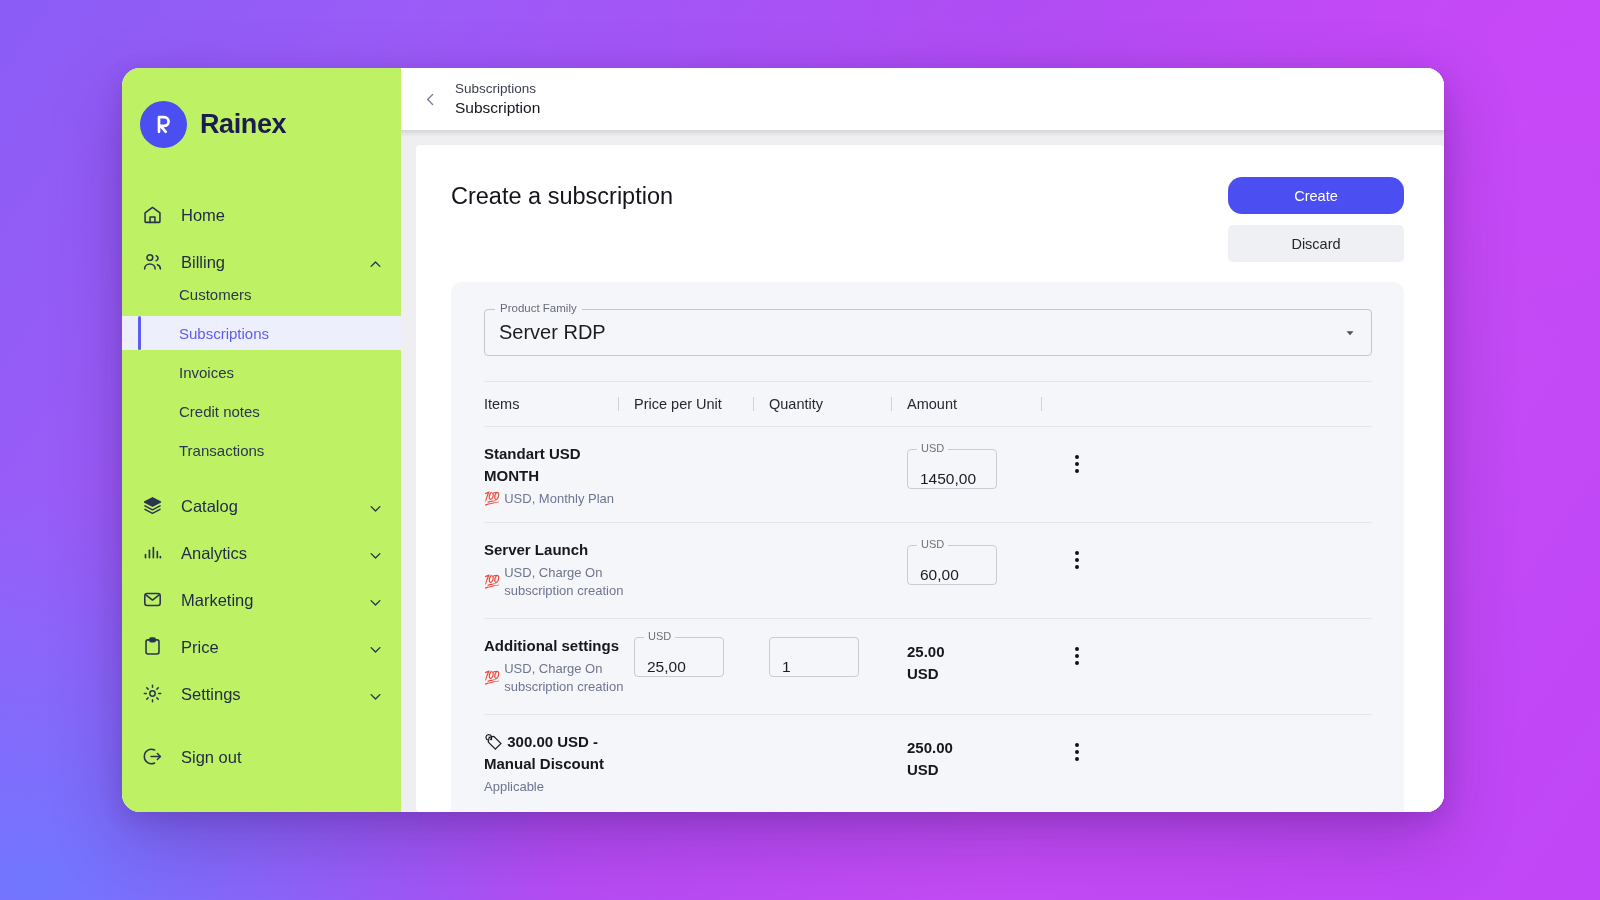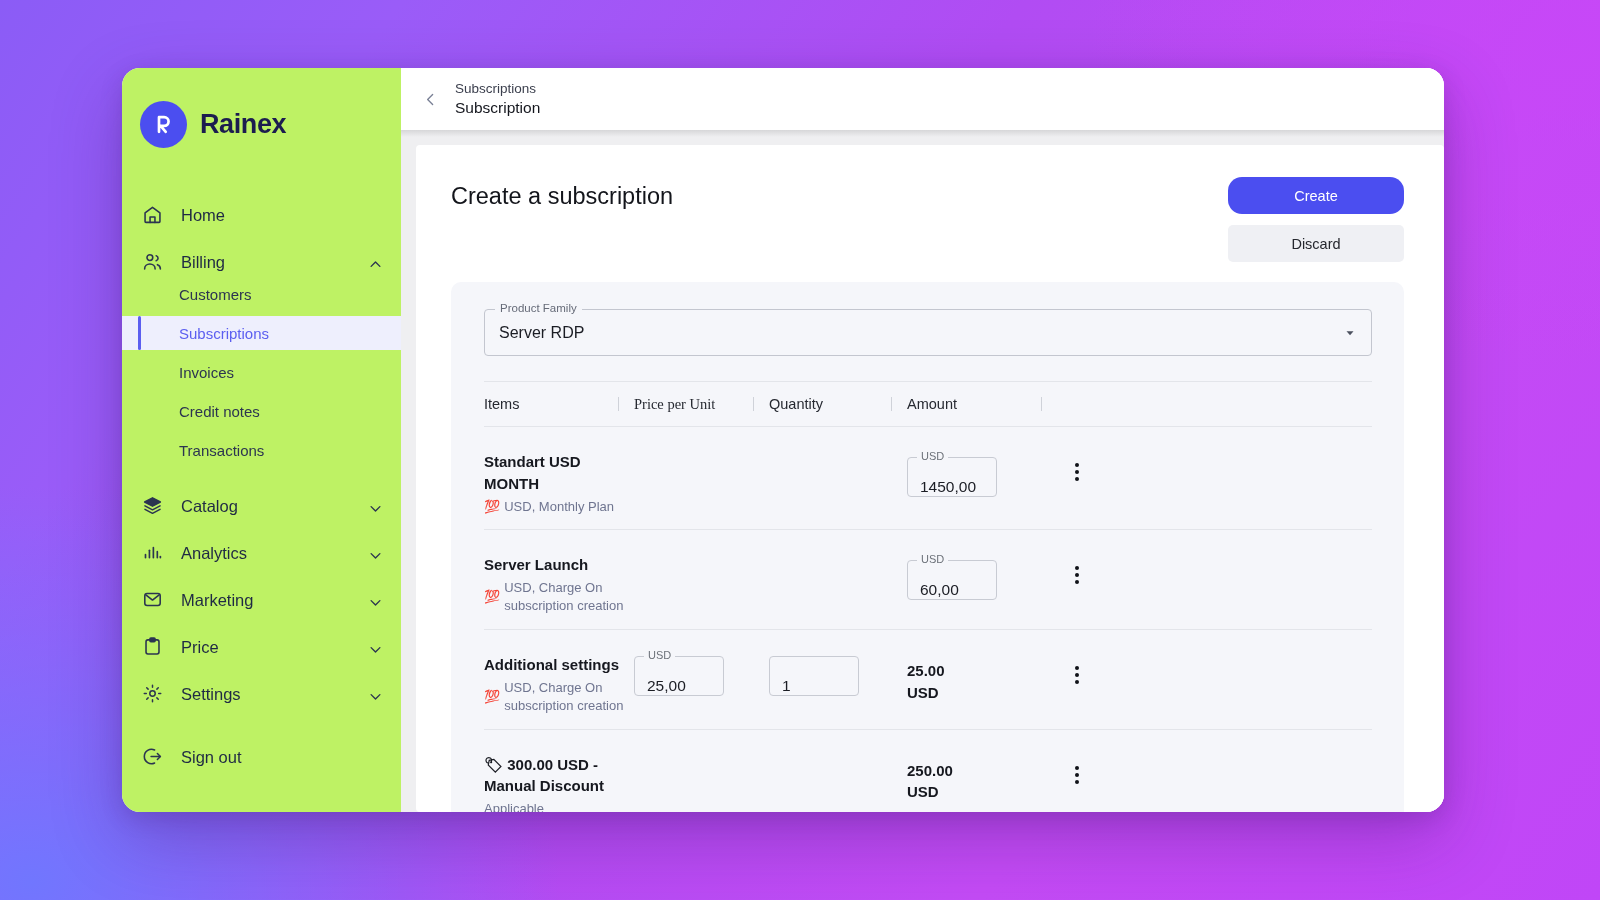--- a/index.html
+++ b/index.html
@@ -141,55 +141,55 @@
     padding: 0 14px;
     cursor: pointer;
   }
   .field-outline > .legend {
     position: absolute; top: -7px; left: 10px;
     font-size: 11.5px; color: #666b78;
     background: #f5f6fa;
     padding: 0 5px;
     line-height: 1;
   }
-  .select-value { font-size: 16px; color: #1b1d24; flex: 1 1 auto; }
+  .select-value { font-size: 20px; color: #1b1d24; flex: 1 1 auto; }
   .select-arrow { color: #4b505e; display: flex; }
 
   
   .tbl { margin-top: 25px; }
   .tbl-head {
     display: flex; align-items: center;
     height: 45px;
     border-top: 1px solid #e3e5ea;
     font-size: 14.5px; color: #262931;
   }
   .th { position: relative; display: flex; align-items: center; height: 100%; }
   .th + .th::before {
     content: ""; position: absolute; left: -16px; top: 50%;
     transform: translateY(-50%);
     width: 1px; height: 14px; background: #cfd2d9;
   }
   .col-items    { width: 150px; }
-  .col-price    { width: 135px; font-family: Liberation Serif, serif; }
+  .col-price    { width: 135px; }
   .col-qty      { width: 138px; }
   .col-amount   { width: 150px; }
   .th-end { width: 10px; position: relative; }
   .th-end::before {
     content: ""; position: absolute; left: -16px; top: 50%;
     transform: translateY(-50%);
     width: 1px; height: 14px; background: #cfd2d9;
   }
 
   .row {
     display: flex; align-items: flex-start;
     border-top: 1px solid #e3e5ea;
     padding: 16px 0 14px 0;
     min-height: 96px;
   }
-  .cell { display: flex; margin-top: 8px; }
+  .cell { display: flex; }
   .cell.items { width: 150px; flex-direction: column; }
   .cell.price { width: 135px; align-items: flex-start; padding-top: 2px; }
   .cell.qty   { width: 138px; align-items: flex-start; padding-top: 2px; }
   .cell.amount{ width: 150px; align-items: flex-start; padding-top: 6px; }
   .cell.menu  { width: 40px; align-items: flex-start; justify-content: center; padding-top: 8px; }
 
   .item-name { font-size: 15px; font-weight: 700; color: #16181f; line-height: 1.45; }
   .item-sub {
     display: flex; align-items: center; gap: 4px;
     font-size: 13px; color: #6f7590; line-height: 1.38;

